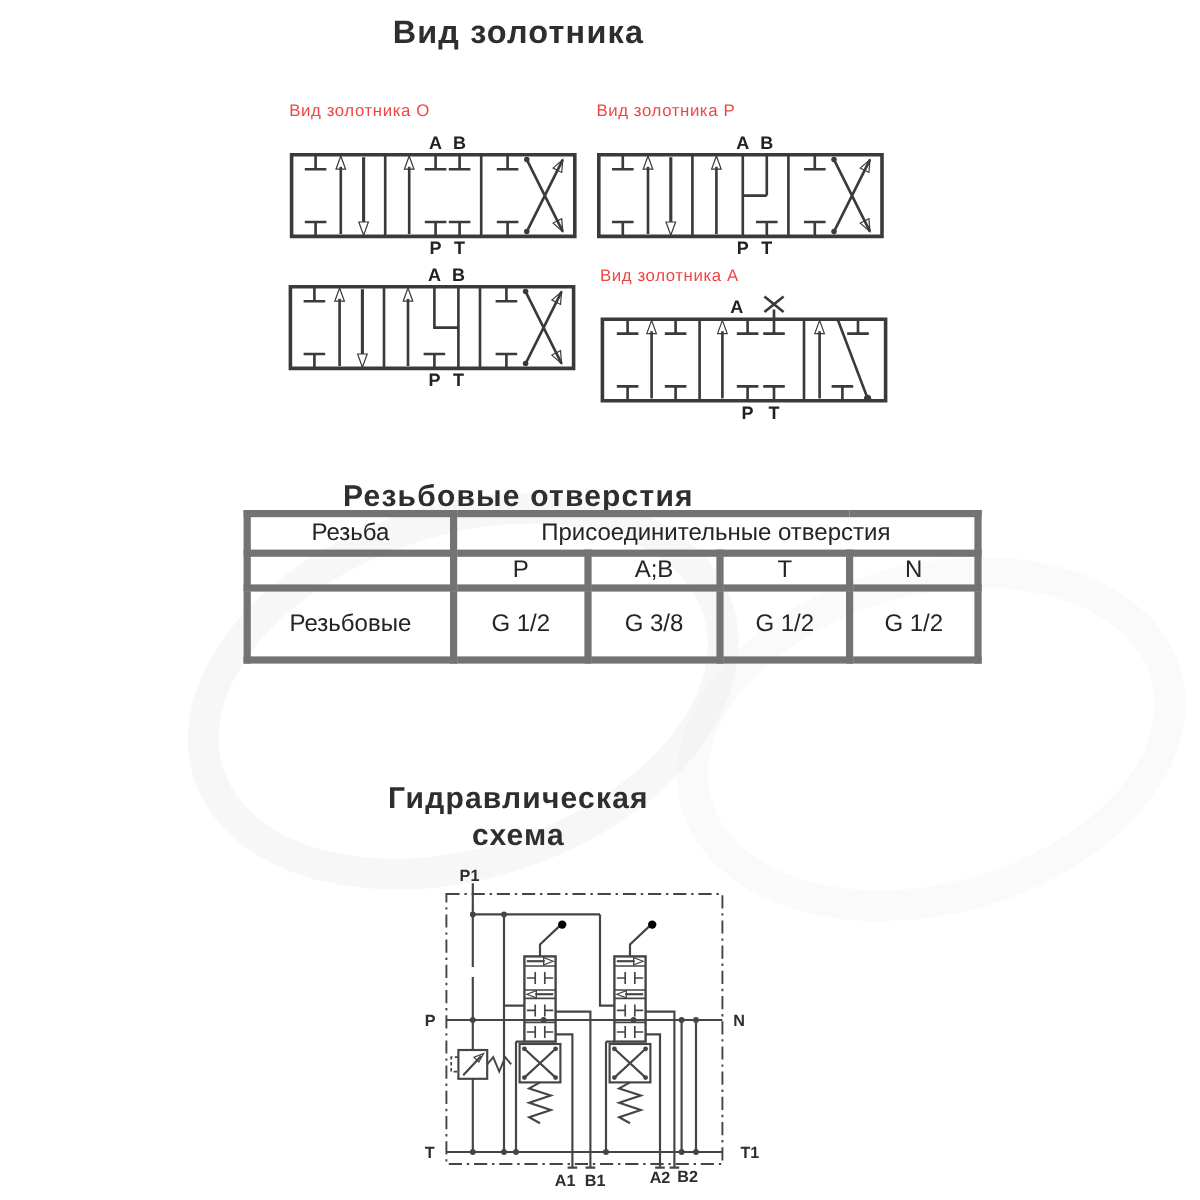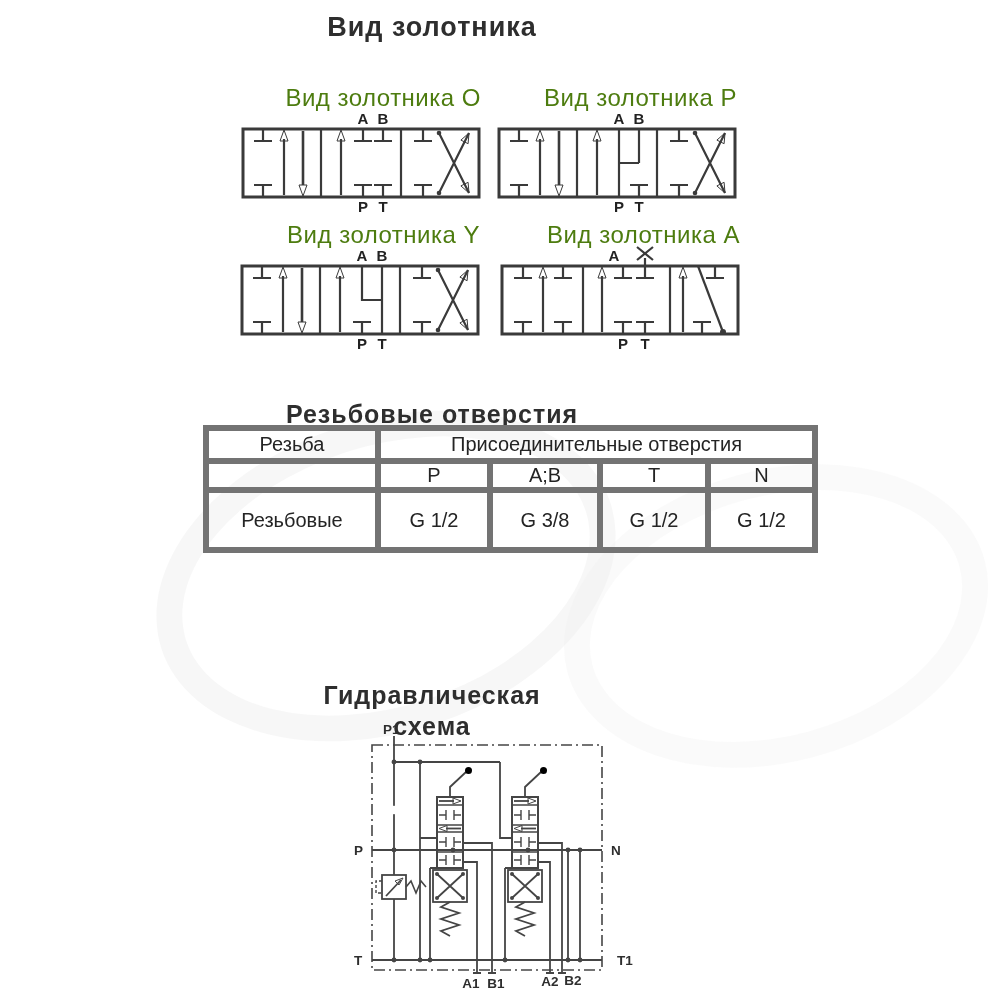--- a/index.html
+++ b/index.html
@@ -3,23 +3,23 @@
 <meta charset="utf-8">
 <style>
   html,body{margin:0;padding:0;background:#fff;}
   .page{position:relative;width:1000px;height:1000px;background:#ffffff;
         font-family:"Liberation Sans",sans-serif;color:#2b2b2b;overflow:hidden;}
   .wm{position:absolute;border:26px solid #ededed;border-radius:50%;opacity:.45;pointer-events:none;}
   .h1{position:absolute;left:0;width:864px;text-align:center;font-weight:bold;
       color:#2e2e2e;letter-spacing:1px;}
   .title-main{top:12px;font-size:27px;}
   .title-table{top:371px;font-size:25px;margin-top:29px;}
-  .title-schema{top:650px;font-size:25px;line-height:31px;margin-top:30px;}
+  .title-schema{top:650px;font-size:25px;line-height:31px;}
   .spool{position:absolute;width:240px;}
-  .spool-title{height:27px;text-align:right;font-size:24px;color:#4d7c0f;letter-spacing:.5px;}
+  .spool-title{height:27px;text-align:left;font-size:14px;color:#ef4444;letter-spacing:.5px;}
   svg{overflow:visible;display:block;}
   .valve text{font-family:"Liberation Sans",sans-serif;font-weight:bold;font-size:15px;fill:#222;}
   .valve path,.valve line{stroke:#3a3a3a;fill:none;}
   .thr-table{position:absolute;left:203px;top:425px;border-collapse:collapse;table-layout:fixed;
              width:609px;font-size:20px;color:#242424;}
   .thr-table td{border:6px solid #737373;text-align:center;vertical-align:middle;padding:0;
                 overflow:hidden;white-space:nowrap;}
   .schema-svg{position:absolute;left:340px;top:715px;}
   .schema-svg text{font-family:"Liberation Sans",sans-serif;font-weight:bold;font-size:13.5px;fill:#2e2e2e;}
   .schema-svg path,.schema-svg line,.schema-svg rect{stroke:#454545;fill:none;}
@@ -86,21 +86,20 @@
         <path d="M228,82 L227.1,71.3 L219.9,74.9 Z" fill="#3a3a3a" stroke="none"></path>
         <circle cx="198" cy="22" r="2.3" fill="#3a3a3a" stroke="none"></circle>
         <circle cx="198" cy="82" r="2.3" fill="#3a3a3a" stroke="none"></circle>
       </g>
       <text x="122" y="101" text-anchor="middle">P</text>
       <text x="142" y="101" text-anchor="middle">T</text>
     </svg>
   </div>
 
   <div class="spool" style="left:240px;top:221px;">
-    <div class="spool-title">Вид золотника Y</div>
     <svg class="valve" width="240" height="104" viewBox="0 0 240 104">
       <text x="122" y="13" text-anchor="middle">A</text>
       <text x="142" y="13" text-anchor="middle">B</text>
       <path d="M2,18 H238 V86 H2 Z" stroke-width="3"></path>
       <path d="M80,18 V86 M160,18 V86" stroke-width="2.2"></path>
       <path d="M22,18 V30 M13,30 H31 M22,86 V74 M13,74 H31" stroke-width="2.2"></path>
       <path d="M43,84 V28" stroke-width="2.2"></path>
       <path d="M43,19 L39,30 L47,30 Z" fill="#3a3a3a" stroke="none"></path>
       <path d="M62,20 V74" stroke-width="2.6"></path>
       <path d="M62,85 L58,74 L66,74 Z" fill="#3a3a3a" stroke="none"></path>

